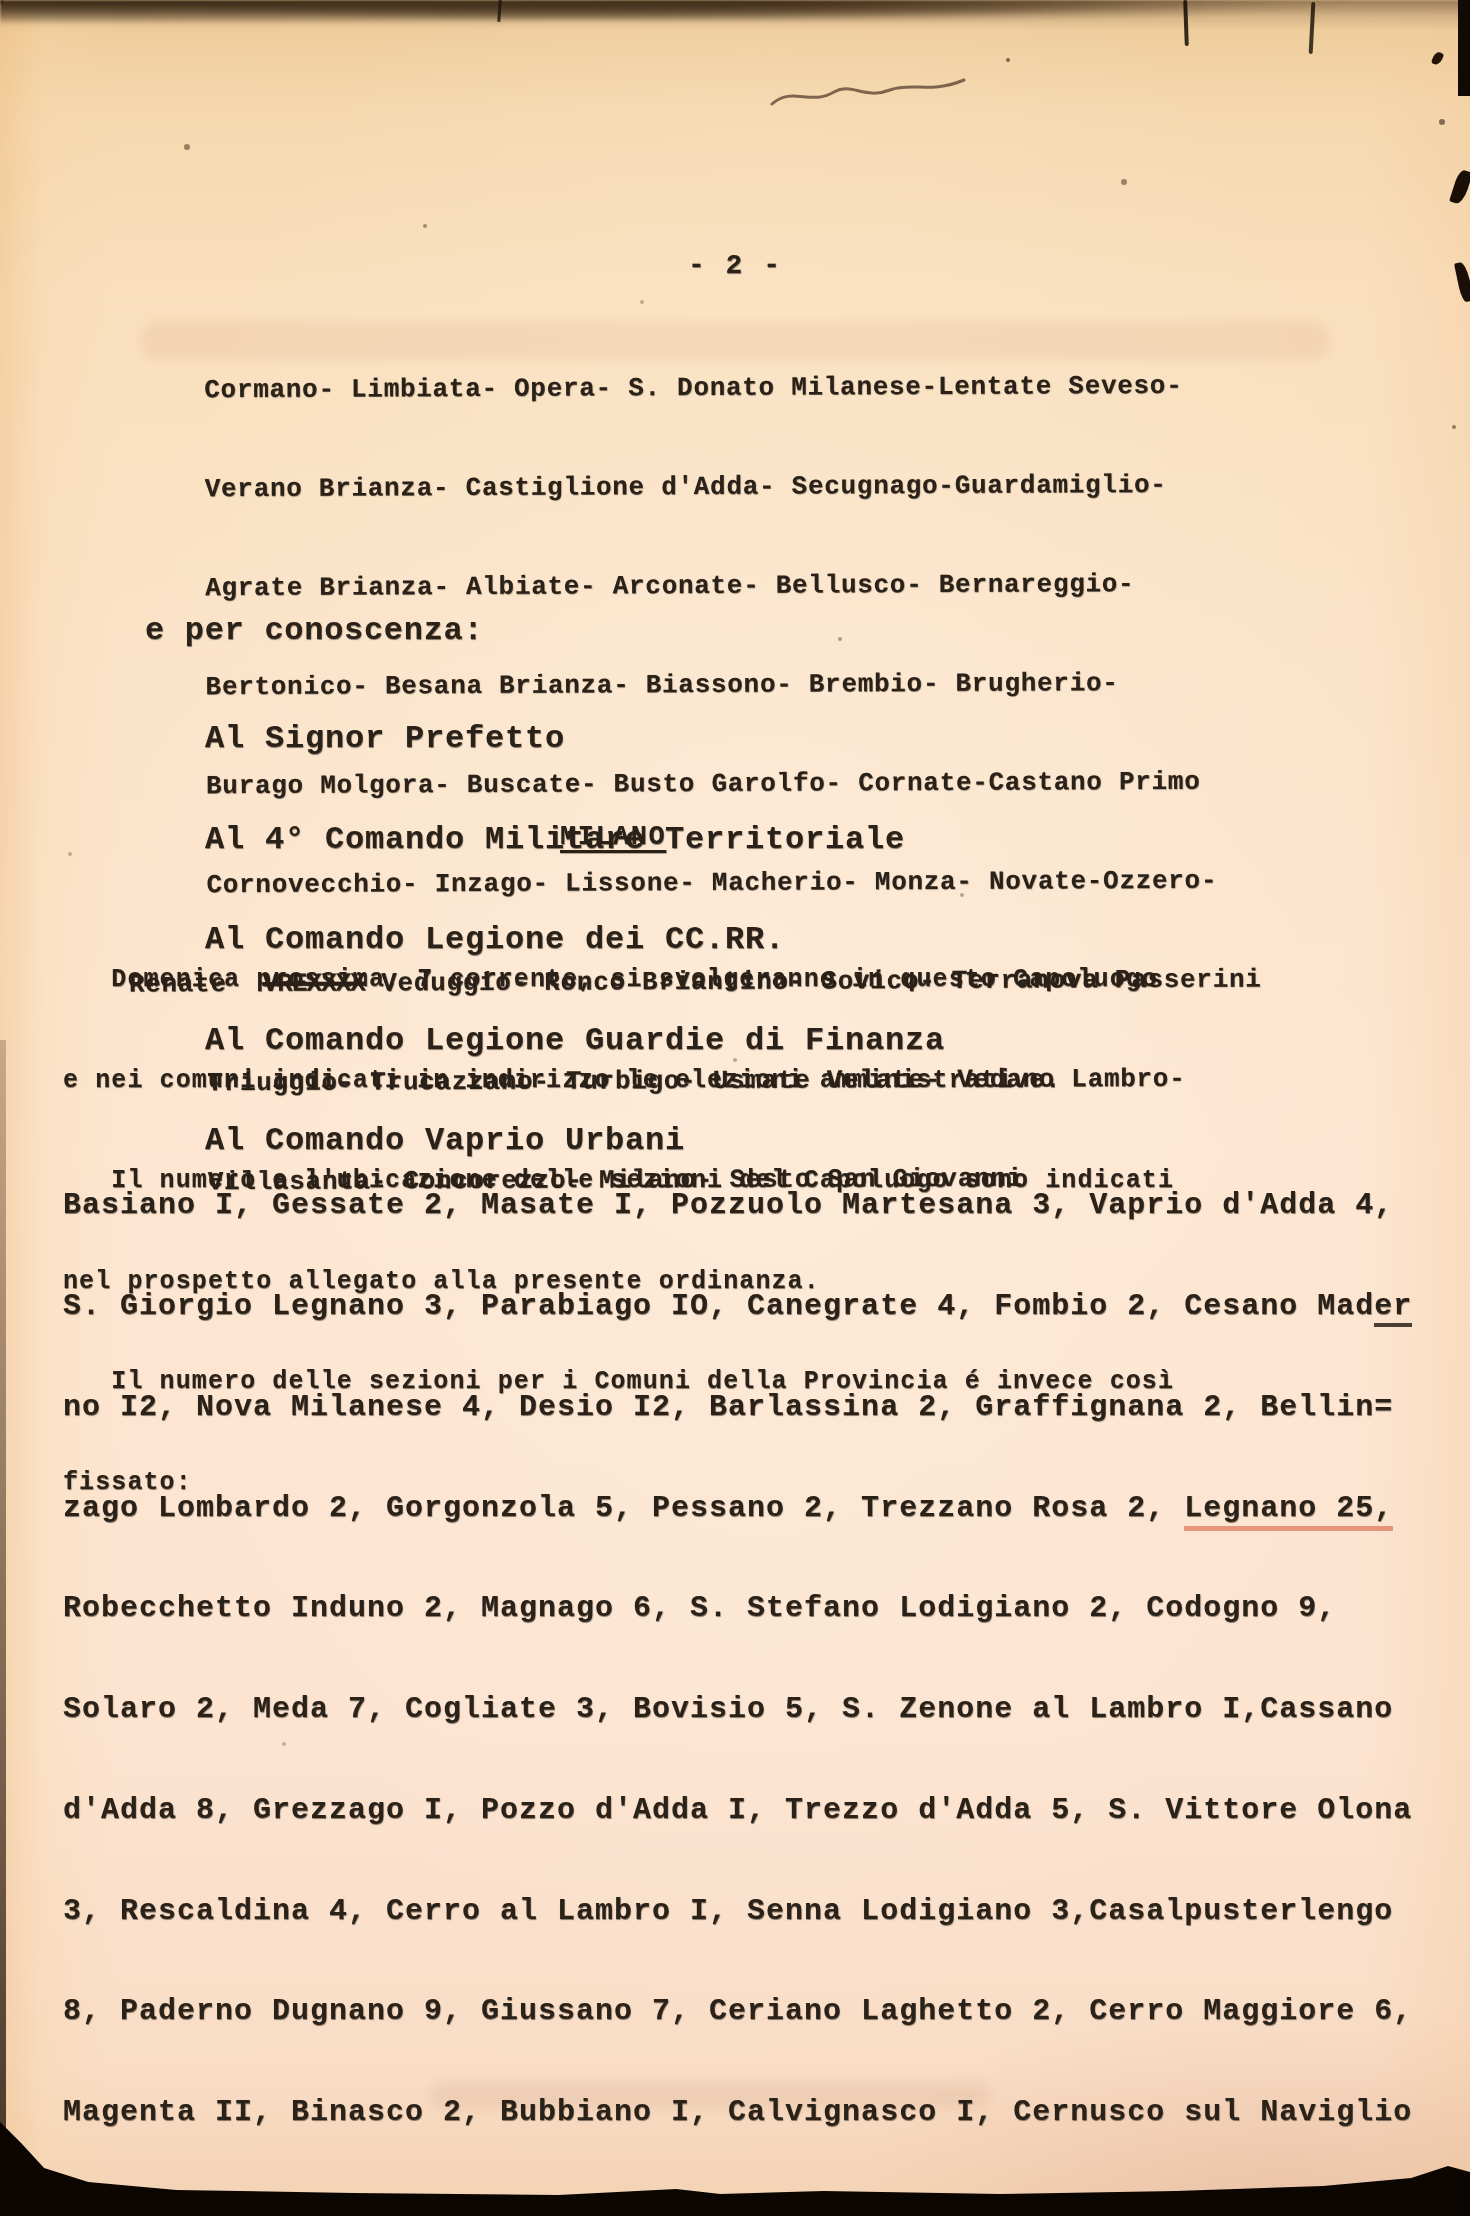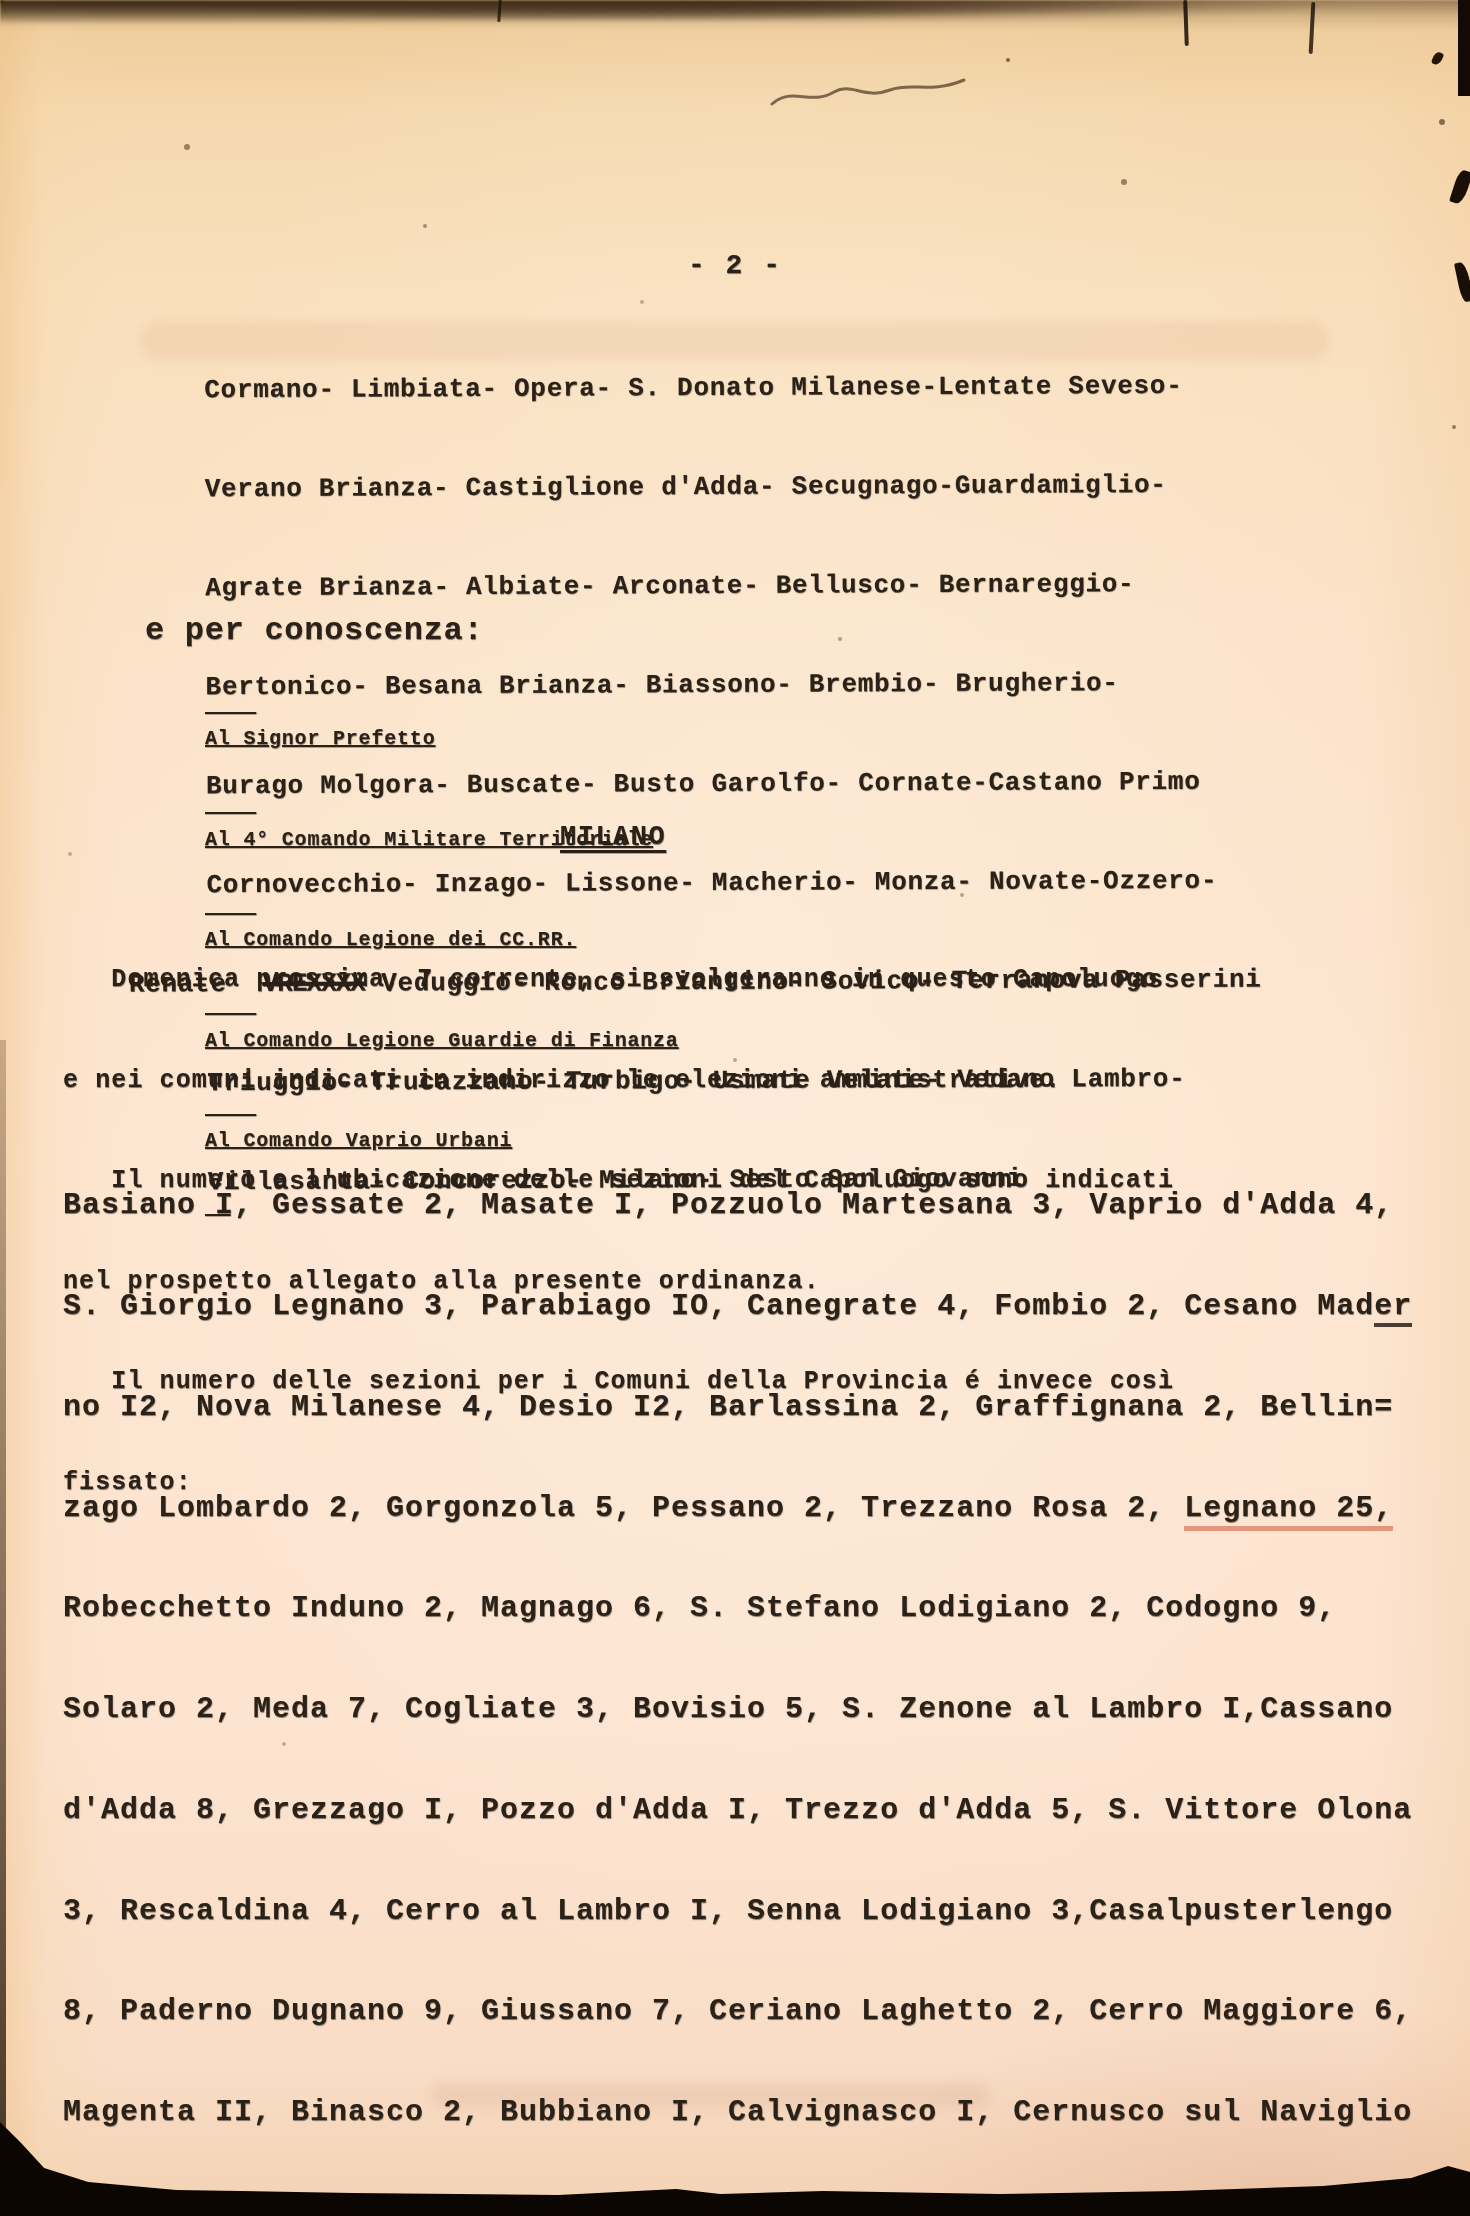--- a/index.html
+++ b/index.html
@@ -34,23 +34,22 @@
     text-decoration-thickness:0.16em;
     letter-spacing:-1px;
     margin-left:36px;
   }
   .cc-label{
     position:absolute;left:145px;top:612px;
     font-size:32px;letter-spacing:0.7px;
   }
   .cc-list{
     position:absolute;left:205px;top:655px;
-    font-size:20px;line-height:33.5px;letter-spacing:0.8px;
+    font-size:32px;line-height:33.5px;letter-spacing:0.8px;
     white-space:pre;
-    text-decoration:underline;
   }
   .place{
     position:absolute;left:560px;top:822px;
     font-size:27px;letter-spacing:1.5px;
     text-decoration:underline;
     text-decoration-thickness:3px;
     text-underline-offset:6px;
   }
   .body-intro{
     position:absolute;left:63px;top:896px;

